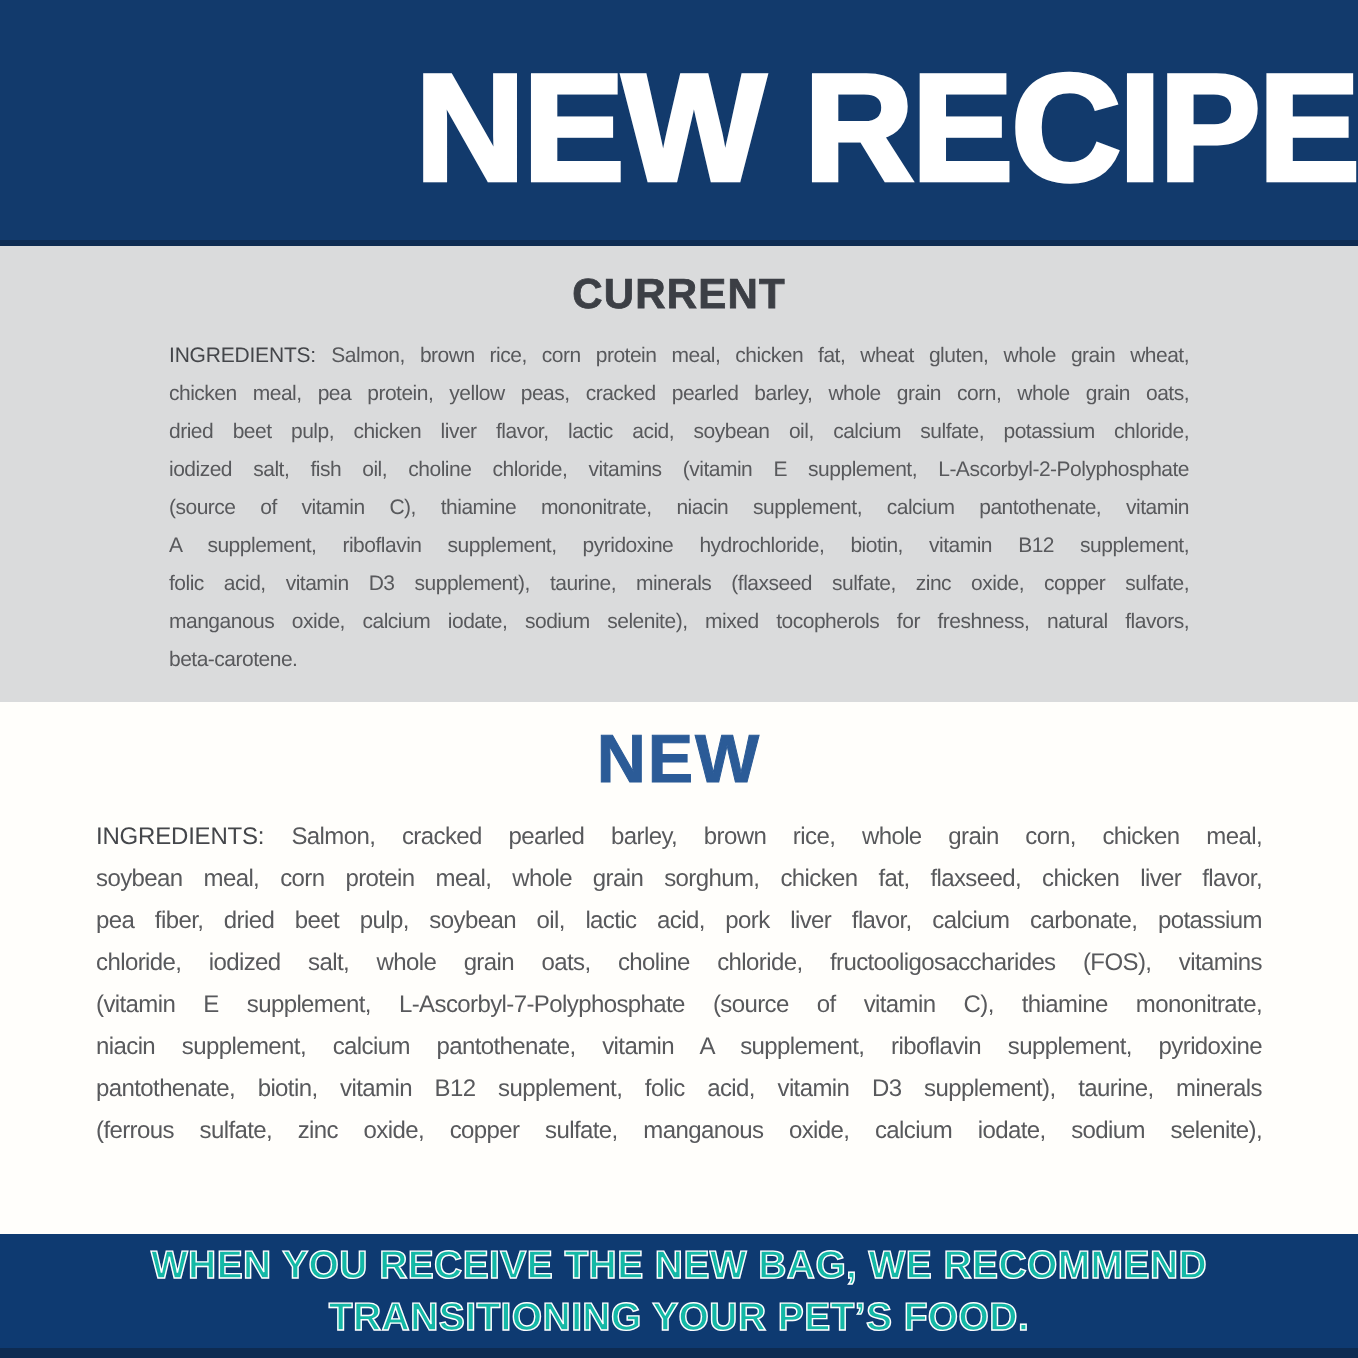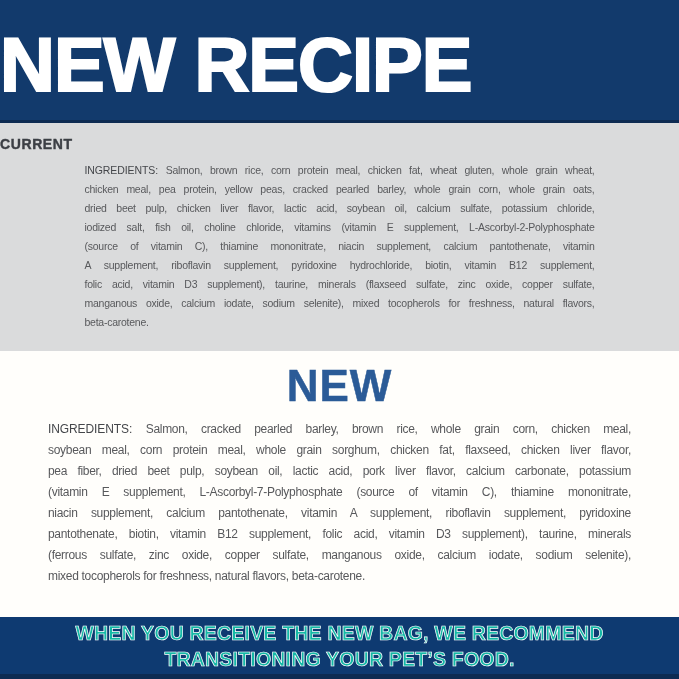--- a/index.html
+++ b/index.html
@@ -24,60 +24,61 @@
     width: 679px; height: 679px;
     display: flex; flex-direction: column;
     overflow: hidden;
   }
 
   
   .top-banner {
     height: 123px; flex: 0 0 123px;
     background: var(--banner-navy);
     border-bottom: 3px solid var(--edge-navy-dark);
-    display: flex; align-items: center; justify-content: flex-start;
+    display: flex; align-items: center; justify-content: flex-end;
   }
   .top-banner .big-title {
     color: #ffffff;
     font-size: 76px;
     font-weight: 700;
     letter-spacing: -1px;
     -webkit-text-stroke: 2.2px #ffffff;
     padding-top: 8px;
     white-space: nowrap;
   }
 
   
   .current-section {
     height: 228px; flex: 0 0 228px;
     background: var(--gray-bg);
     padding-top: 13px;
   }
   .current-heading {
-    font-size: 14px; font-weight: 700;
+    text-align: center;
+    font-size: 21px; font-weight: 700;
     letter-spacing: 0.6px;
     color: var(--current-heading-gray);
     -webkit-text-stroke: 0.4px var(--current-heading-gray);
   }
   .current-text {
     width: 510px; margin: 9px auto 0 auto;
     font-size: 10.5px; line-height: 19px;
     letter-spacing: -0.25px;
     color: var(--body-text-gray);
   }
 
   
   .new-section {
     height: 266px; flex: 0 0 266px;
     background: var(--white-bg);
     padding-top: 10px;
   }
   .new-heading {
     text-align: center;
-    font-size: 44px; font-weight: 700;
+    font-size: 34px; font-weight: 700;
     letter-spacing: 1px;
     color: var(--new-heading-blue);
     -webkit-text-stroke: 0.5px var(--new-heading-blue);
   }
   .new-text {
     width: 583px; margin: 8px auto 0 auto;
     font-size: 12px; line-height: 21px;
     letter-spacing: -0.3px;
     color: var(--body-text-gray);
   }
@@ -136,25 +137,25 @@
         <div class="jline jline-last">beta-carotene.</div>
       </div>
   </div>
 
   <div class="new-section">
     <div class="new-heading">NEW</div>
     <div class="new-text">
         <div class="jline"><b>INGREDIENTS: </b>Salmon, cracked pearled barley, brown rice, whole grain corn, chicken meal,</div>
         <div class="jline">soybean meal, corn protein meal, whole grain sorghum, chicken fat, flaxseed, chicken liver flavor,</div>
         <div class="jline">pea fiber, dried beet pulp, soybean oil, lactic acid, pork liver flavor, calcium carbonate, potassium</div>
+        <div class="jline">chloride, iodized salt, whole grain oats, choline chloride, fructooligosaccharides (FOS), vitamins</div>
         <div class="jline">(vitamin E supplement, L-Ascorbyl-7-Polyphosphate (source of vitamin C), thiamine mononitrate,</div>
         <div class="jline">niacin supplement, calcium pantothenate, vitamin A supplement, riboflavin supplement, pyridoxine</div>
         <div class="jline">pantothenate, biotin, vitamin B12 supplement, folic acid, vitamin D3 supplement), taurine, minerals</div>
         <div class="jline">(ferrous sulfate, zinc oxide, copper sulfate, manganous oxide, calcium iodate, sodium selenite),</div>
-        <div class="jline jline-last">mixed tocopherols for freshness, natural flavors, beta-carotene.</div>
       </div>
   </div>
 
   <div class="footer-banner">
     <div class="footer-line">WHEN YOU RECEIVE THE NEW BAG, WE RECOMMEND</div>
     <div class="footer-line">TRANSITIONING YOUR PET’S FOOD.</div>
   </div>
 
 </div>
 

